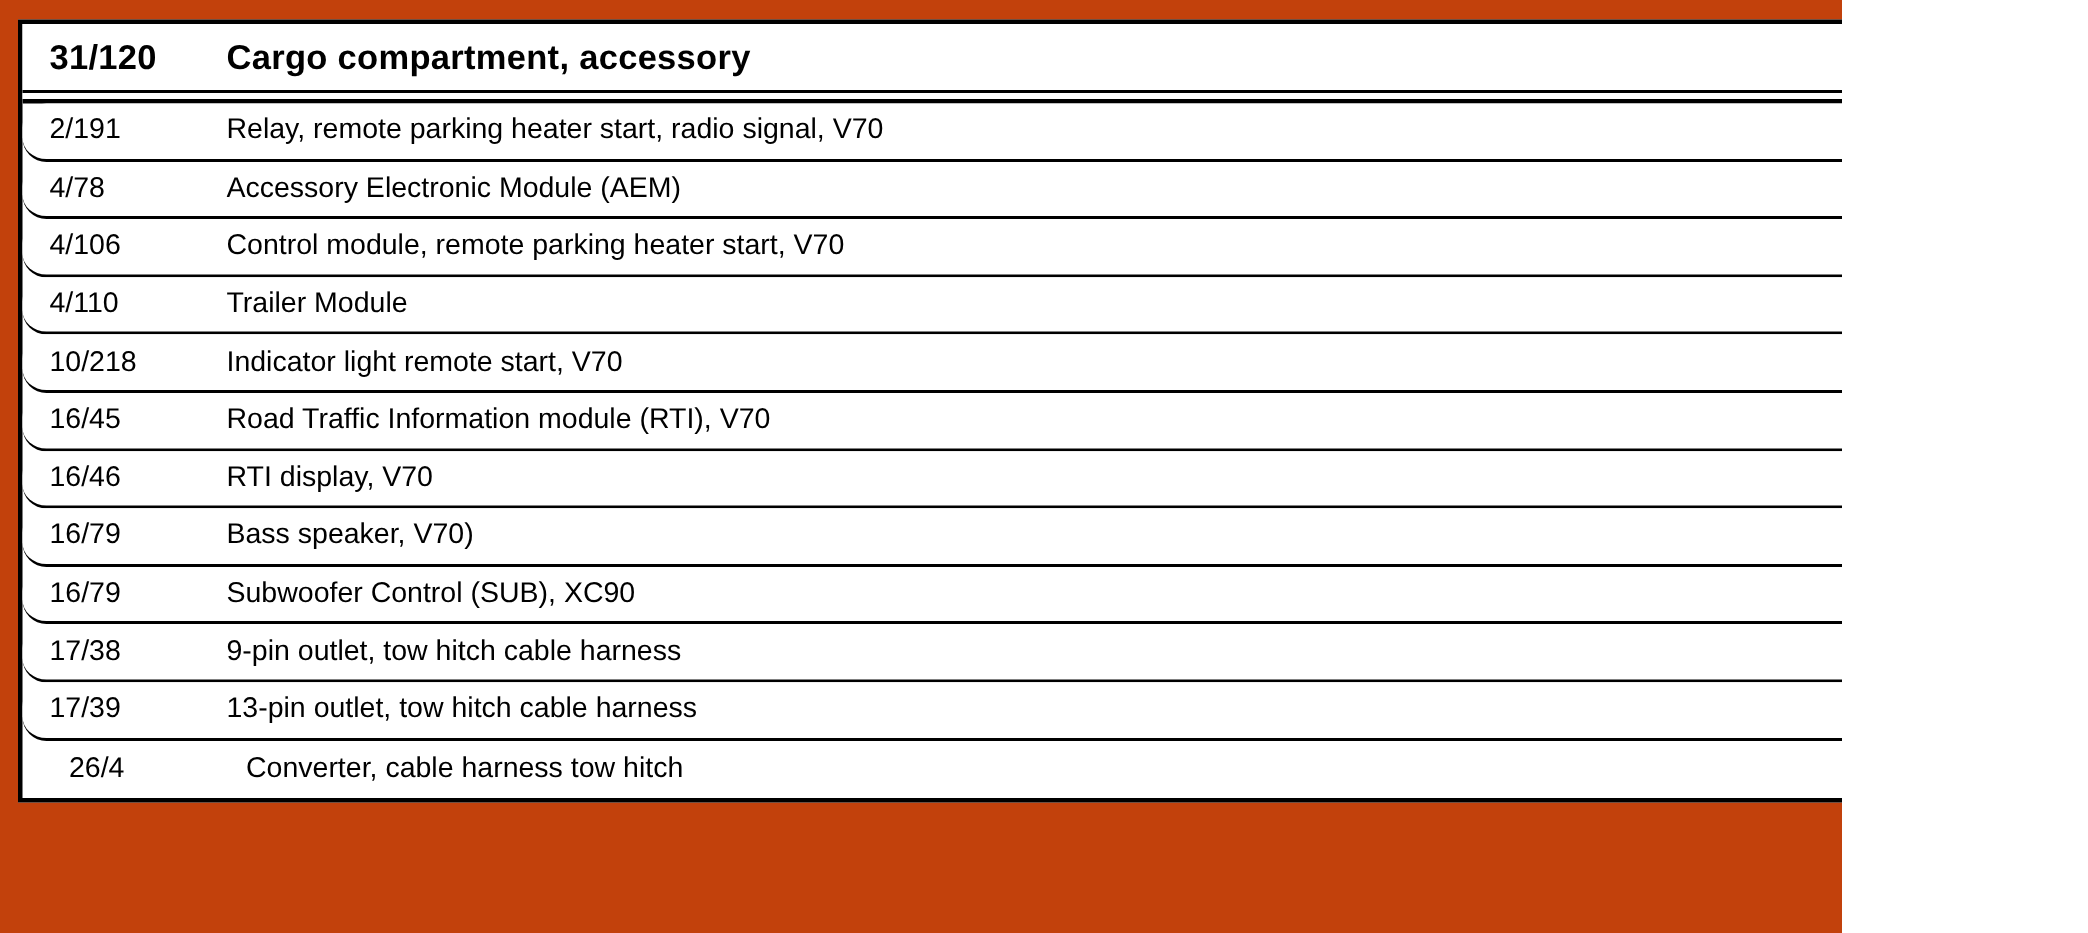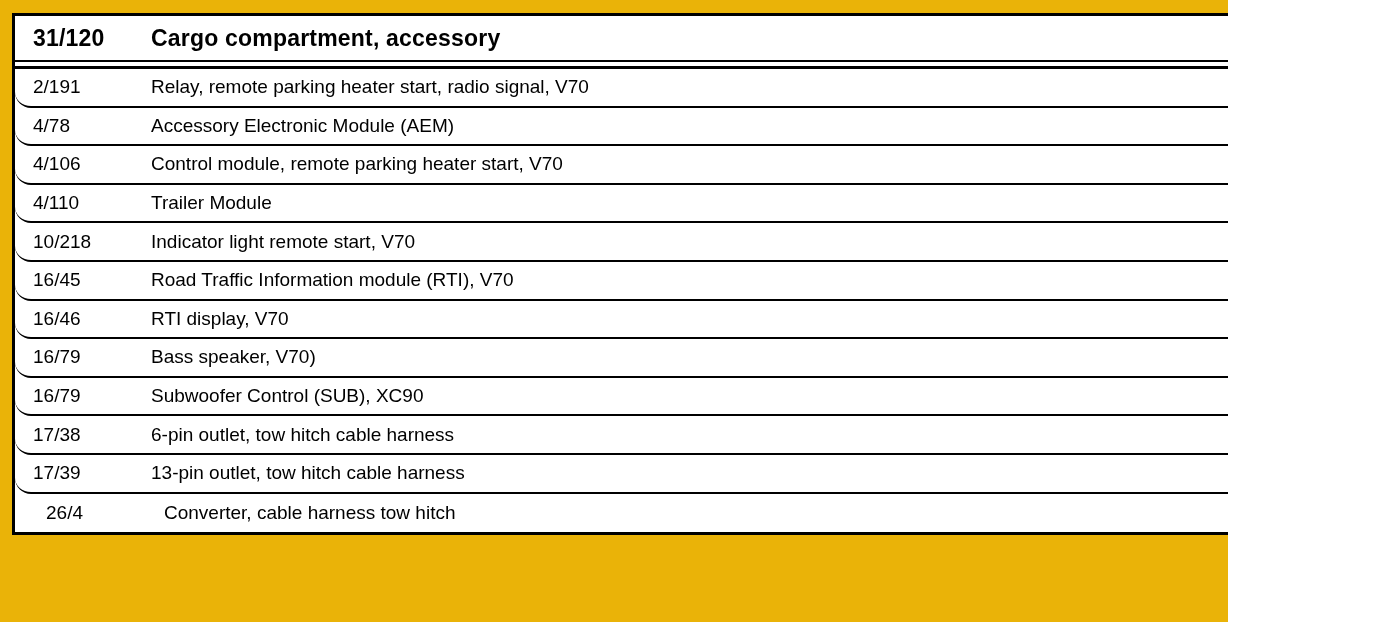--- a/index.html
+++ b/index.html
@@ -6,21 +6,21 @@
     margin: 0;
     padding: 0;
     background: #ffffff;
     font-family: "Liberation Sans", sans-serif;
     color: #000000;
   }
   .page {
     position: relative;
     width: 1228px;
     height: 622px;
-    background: #eab308;
+    background: #c2410c;
     overflow: hidden;
   }
   .component-table {
     position: absolute;
     left: 12px;
     top: 13px;
     width: 1364px;
     box-sizing: border-box;
     border: 3px solid #000000;
     background: #ffffff;
@@ -123,21 +123,21 @@
   </div>
 
   <div class="row body-row">
     <div class="cell-code">16/79</div>
     <div class="cell-desc">Subwoofer Control (SUB), XC90</div>
   </div>
 
 
   <div class="row body-row">
     <div class="cell-code">17/38</div>
-    <div class="cell-desc">6-pin outlet, tow hitch cable harness</div>
+    <div class="cell-desc">9-pin outlet, tow hitch cable harness</div>
   </div>
 
   <div class="row body-row">
     <div class="cell-code">17/39</div>
     <div class="cell-desc">13-pin outlet, tow hitch cable harness</div>
   </div>
 
   <div class="row body-row">
     <div class="cell-code">26/4</div>
     <div class="cell-desc">Converter, cable harness tow hitch</div>

